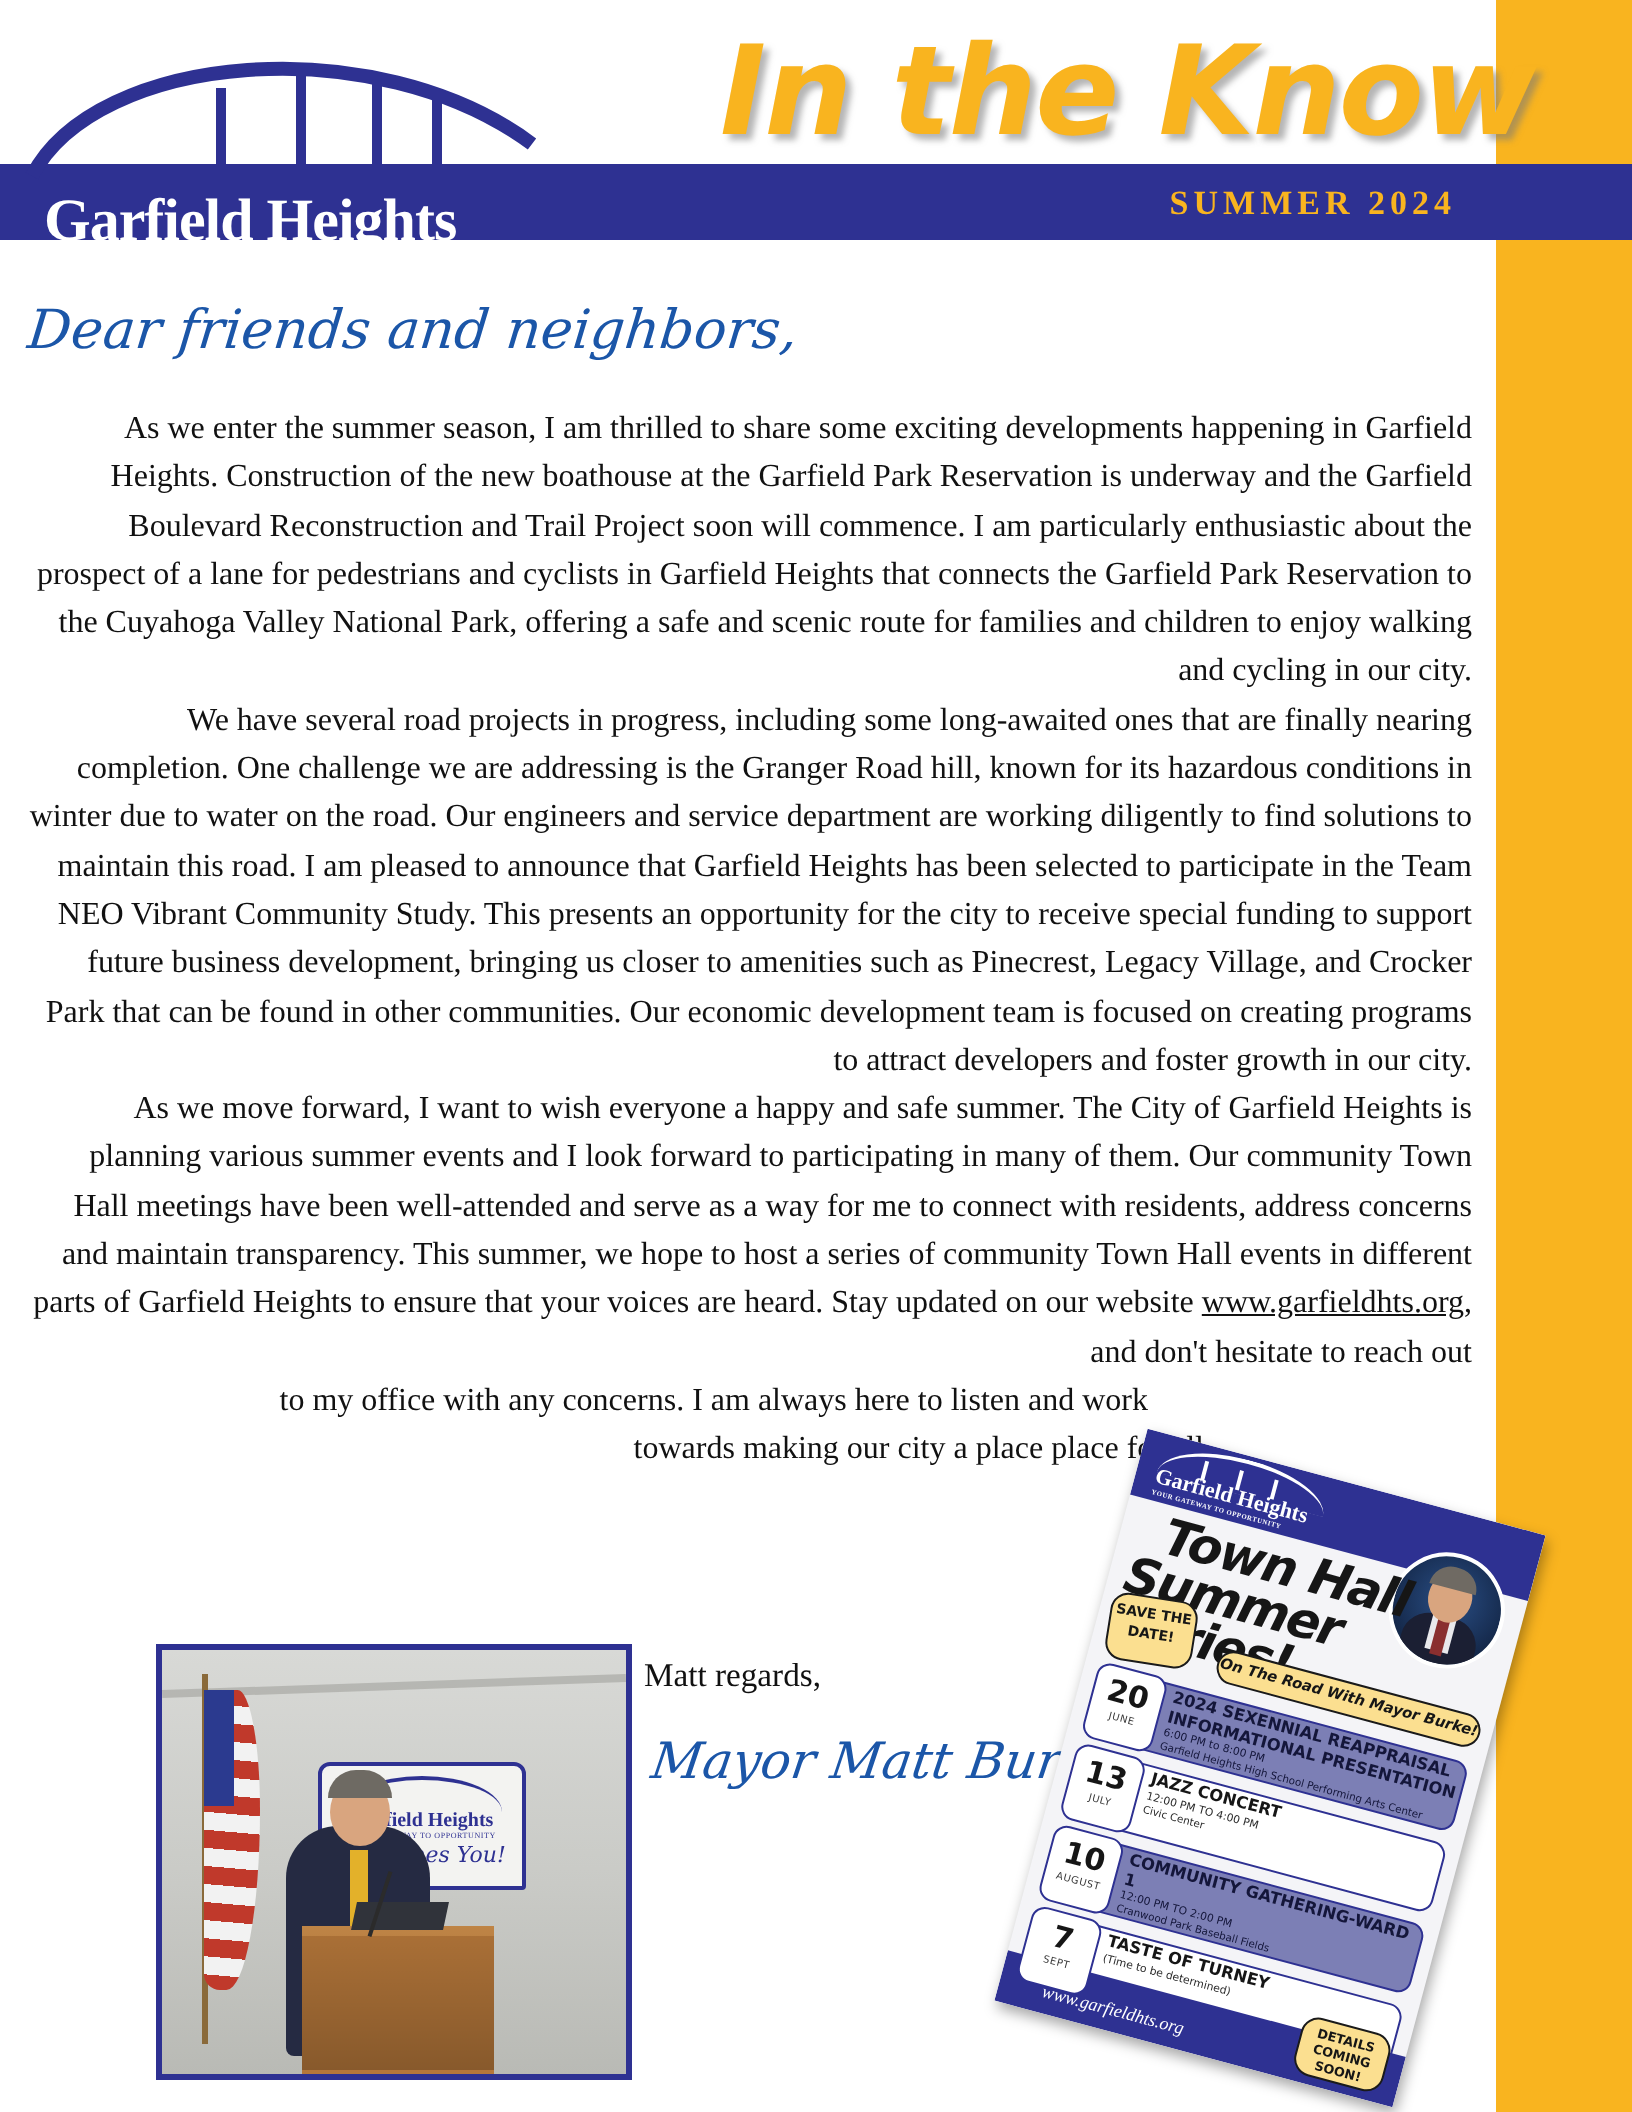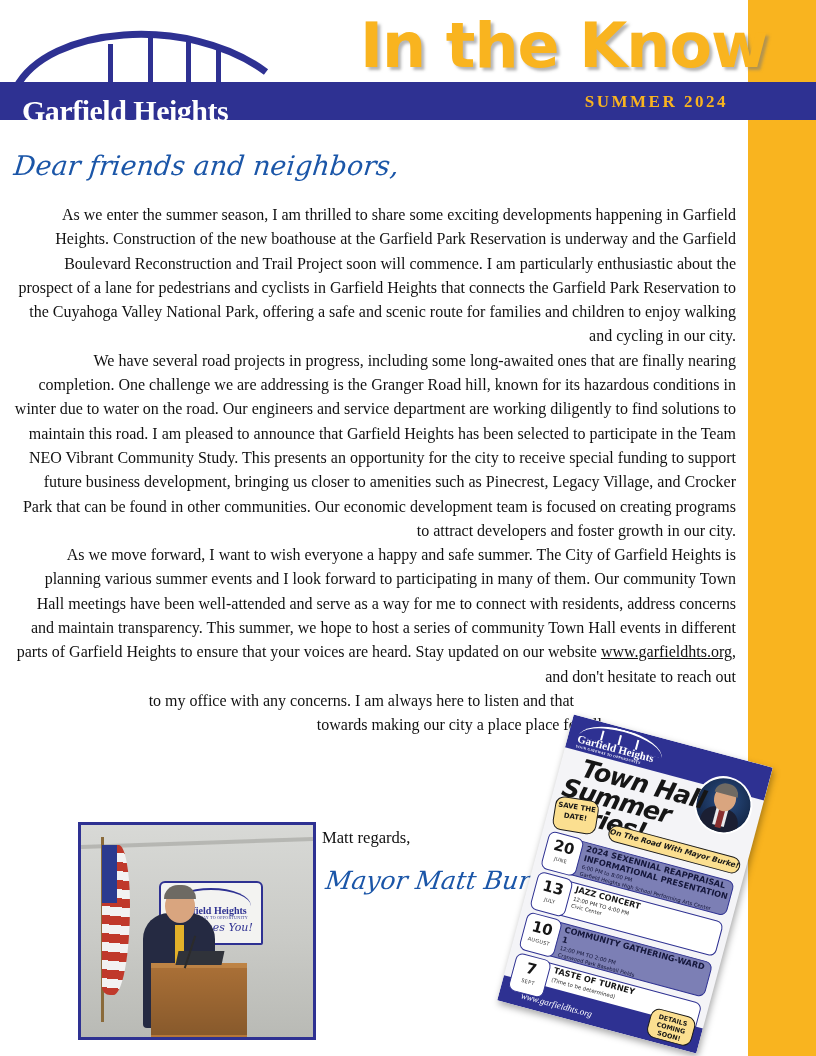--- a/index.html
+++ b/index.html
@@ -16,21 +16,21 @@
   .right-stripe{
     position:absolute;left:748px;top:0;width:68px;height:1056px;
     background:#F9B41F;z-index:1;
   }
 
   
   .header{position:absolute;left:0;top:0;width:816px;height:140px;z-index:3;}
   .masthead-title{
     position:absolute;left:360px;top:8px;width:390px;height:80px;
     font-family:"DejaVu Sans", sans-serif;
-    font-weight:bold;
+    font-weight:bold;font-style:italic;
     font-size:62px;line-height:76px;
     color:#F9B41F;
     text-align:right;
     letter-spacing:-1px;
     text-shadow:3px 3px 3px rgba(120,120,120,0.55);
     white-space:nowrap;
     z-index:5;
   }
   .blue-band{
     position:absolute;left:0;top:82px;width:816px;height:38px;
@@ -245,21 +245,21 @@
       <div class="logo-tag">YOUR GATEWAY TO OPPORTUNITY</div>
     </div>
   </div>
 
   <div class="salutation">Dear friends and neighbors,</div>
 
   <div class="letter">
     <p>As we enter the summer season, I am thrilled to share some exciting developments happening in Garfield Heights. Construction of the new boathouse at the Garfield Park Reservation is underway and the Garfield Boulevard Reconstruction and Trail Project soon will commence. I am particularly enthusiastic about the prospect of a lane for pedestrians and cyclists in Garfield Heights that connects the Garfield Park Reservation to the Cuyahoga Valley National Park, offering a safe and scenic route for families and children to enjoy walking and cycling in our city.</p>
     <p>We have several road projects in progress, including some long-awaited ones that are finally nearing completion. One challenge we are addressing is the Granger Road hill, known for its hazardous conditions in winter due to water on the road. Our engineers and service department are working diligently to find solutions to maintain this road. I am pleased to announce that Garfield Heights has been selected to participate in the Team NEO Vibrant Community Study. This presents an opportunity for the city to receive special funding to support future business development, bringing us closer to amenities such as Pinecrest, Legacy Village, and Crocker Park that can be found in other communities. Our economic development team is focused on creating programs to attract developers and foster growth in our city.</p>
     <p><span>As we move forward, I want to wish everyone a happy and safe summer. The City of Garfield Heights is planning various summer events and I look forward to participating in many of them. Our community Town Hall meetings have been well-attended and serve as a way for me to connect with residents, address concerns and maintain transparency. This summer, we hope to host a series of community Town Hall events in different parts of Garfield Heights to ensure that your voices are heard. Stay updated on our website </span><a href="#">www.garfieldhts.org</a><span>, and don't hesitate to reach out</span></p>
-    <div class="short-line"> to my office with any concerns. I am always here to listen and that</div>
+    <div class="short-line"> to my office with any concerns. I am always here to listen and work</div>
     <div class="short-line2">towards making our city a place place for all.</div>
   </div>
 
   <div class="photo-frame">
     <div class="photo-inner">
       <div class="wall-line"></div>
       <div class="flag">
         <div class="flag-pole"></div>
         <div class="flag-cloth"></div>
         <div class="flag-union"></div>

